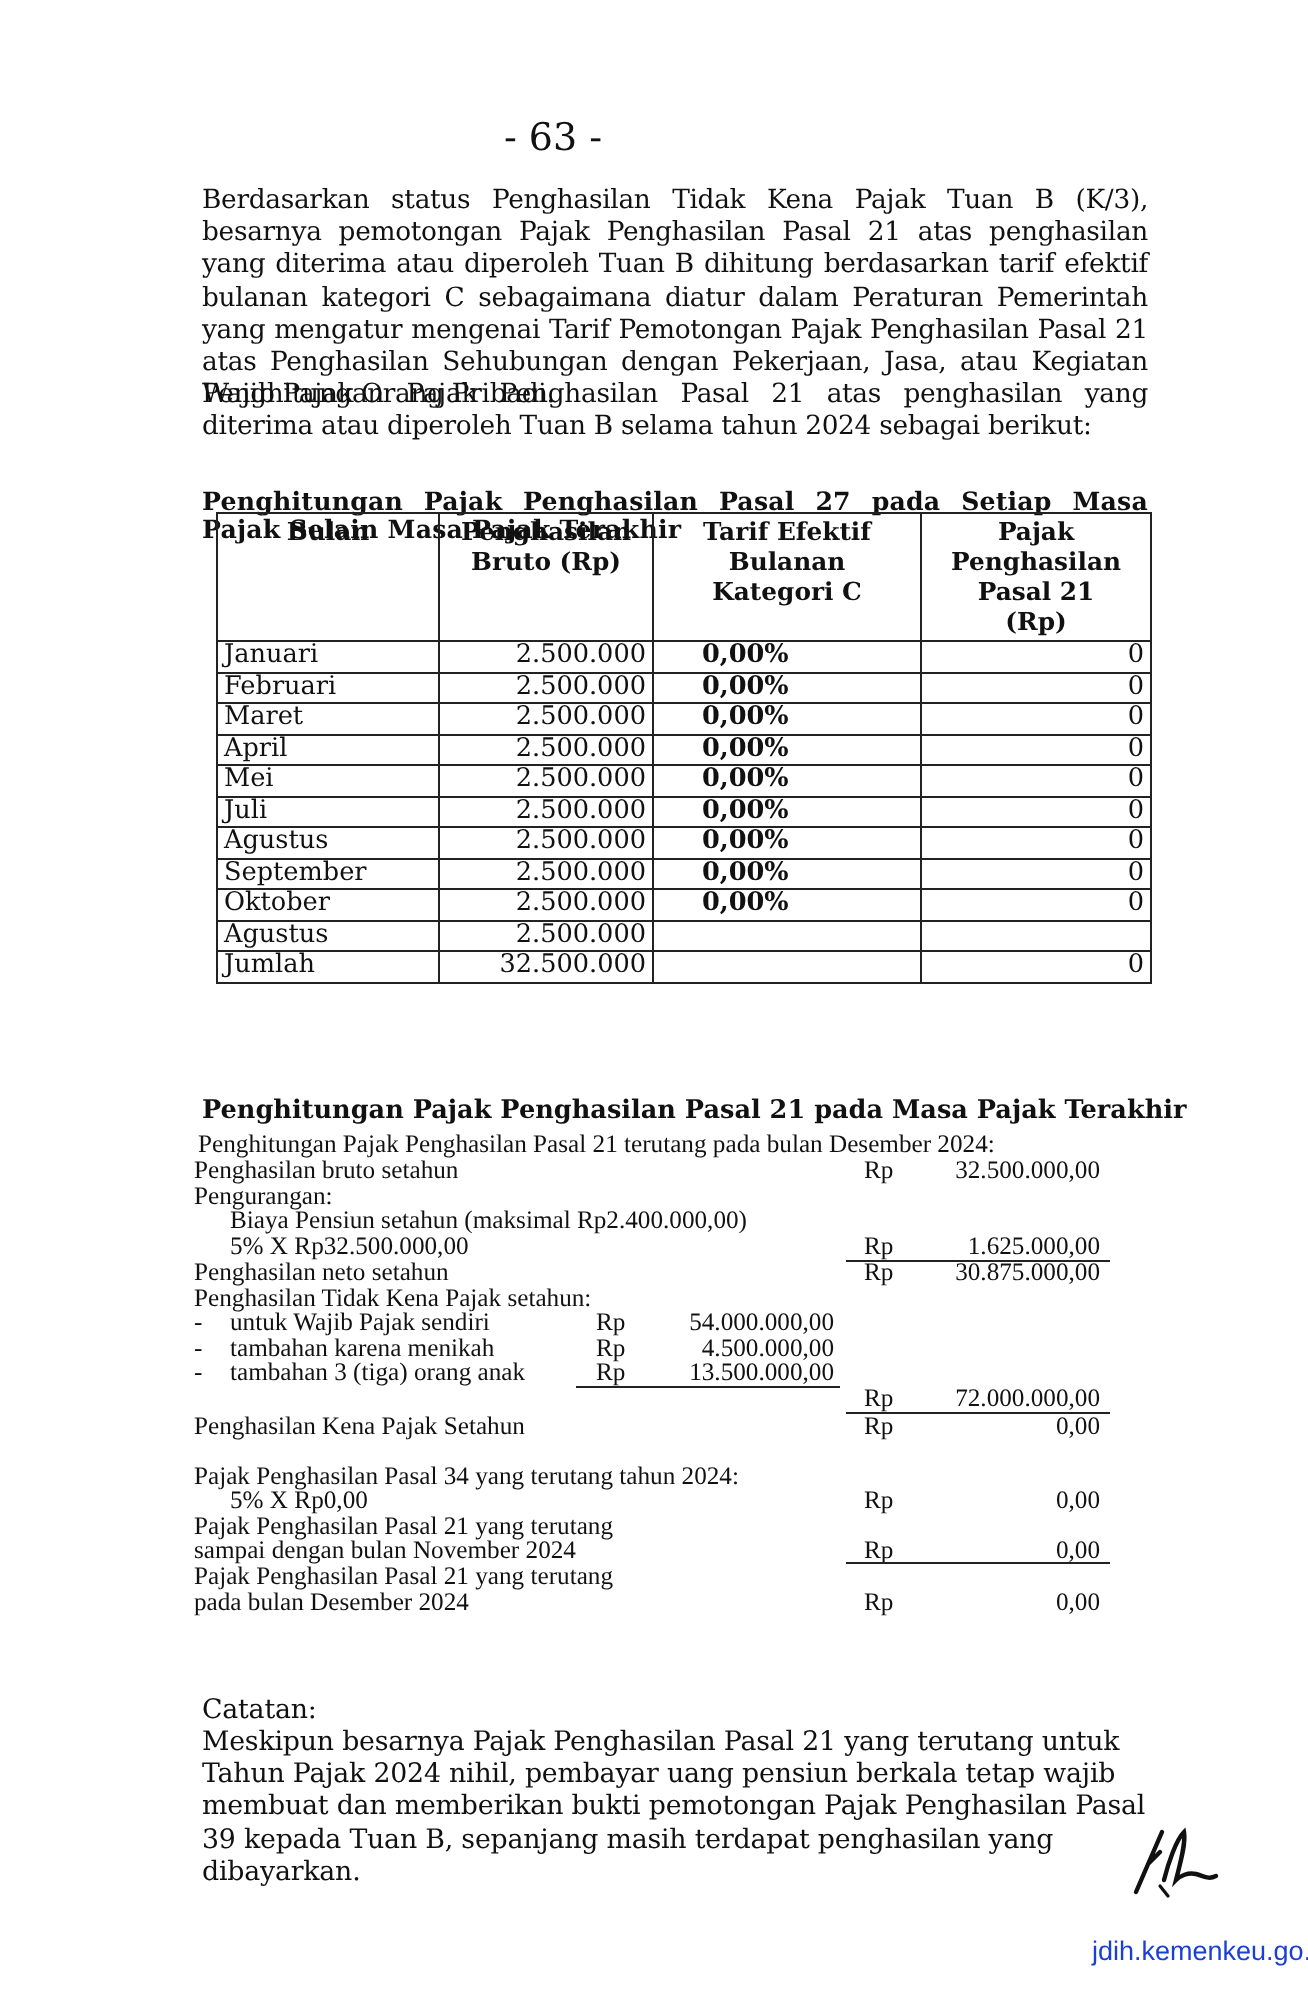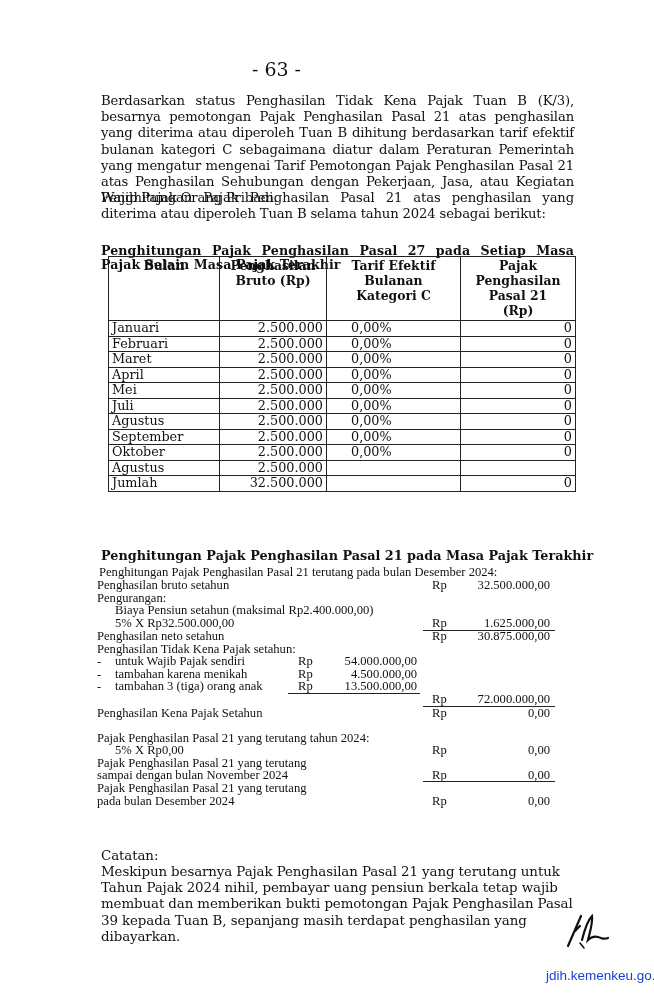--- a/index.html
+++ b/index.html
@@ -6,21 +6,21 @@
   body { width: 654px; height: 1000px; position: relative; overflow: hidden; color: #111; font-family: "DejaVu Serif", "Liberation Serif", serif; }
   .abs { position: absolute; }
   .page-num { left: 0; width: 553px; top: 58px; text-align: center; font-size: 19px; }
   .para { left: 101px; width: 473px; font-size: 13.2px; line-height: 16.2px; text-align: justify; text-align-last: left; letter-spacing: -0.15px; }
   .bold-title { left: 101px; width: 473px; font-weight: bold; font-size: 12.6px; line-height: 13.5px; text-align: justify; letter-spacing: 0.1px; }
   table.monthly { position: absolute; left: 108px; top: 256px; border-collapse: collapse; font-size: 12.8px; }
   table.monthly th, table.monthly td { border: 1px solid #222; padding: 0 3px; height: 14.5px; line-height: 14.5px; }
   table.monthly th { font-weight: bold; font-size: 12.4px; line-height: 15px; vertical-align: top; text-align: center; height: 62px; padding-top: 1px; }
   table.monthly td.c1 { width: 104px; text-align: left; }
   table.monthly td.c2 { width: 100px; text-align: right; }
-  table.monthly td.c3 { width: 106px; text-align: left; padding-left: 24px; }
+  table.monthly td.c3 { width: 106px; text-align: left; padding-left: 24px; font-weight: bold; }
   table.monthly td.c4 { width: 108px; text-align: right; }
   .calc { font-family: "Liberation Serif", "DejaVu Serif", serif; font-size: 12.6px; line-height: 13.2px; }
   .calc-row { position: absolute; left: 97px; height: 13px; }
   .rp { position: absolute; }
   .amt { position: absolute; text-align: right; }
   .ul { position: absolute; height: 0; border-top: 1px solid #222; }
   .note { left: 101px; width: 478px; font-size: 13.4px; line-height: 16.2px; letter-spacing: -0.1px; margin-top: 26px; }
   .url { left: 546px; top: 968px; font-family: "Liberation Sans", "DejaVu Sans", sans-serif; font-size: 13.5px; color: #1a3fd6; }
   .sig { left: 566px; top: 910px; }
 </style>
@@ -150,21 +150,21 @@
   <div class="ul" style="left:288px; width:132px; top:693px;"></div>
 
   <div class="rp" style="left:432px; top:693px;">Rp</div>
   <div class="amt" style="left:460px; width:90px; top:693px;">72.000.000,00</div>
   <div class="ul" style="left:423px; width:132px; top:706px;"></div>
 
   <div class="calc-row" style="top:707px;">Penghasilan Kena Pajak Setahun</div>
   <div class="rp" style="left:432px; top:707px;">Rp</div>
   <div class="amt" style="left:460px; width:90px; top:707px;">0,00</div>
 
-  <div class="calc-row" style="top:732px;">Pajak Penghasilan Pasal 21 yang terutang tahun 2024:</div>
+  <div class="calc-row" style="top:732px;">Pajak Penghasilan Pasal 34 yang terutang tahun 2024:</div>
   <div class="calc-row" style="left:115px; top:744px;">5% X Rp0,00</div>
   <div class="rp" style="left:432px; top:744px;">Rp</div>
   <div class="amt" style="left:460px; width:90px; top:744px;">0,00</div>
 
   <div class="calc-row" style="top:757px;">Pajak Penghasilan Pasal 21 yang terutang</div>
   <div class="calc-row" style="top:769px;">sampai dengan bulan November 2024</div>
   <div class="rp" style="left:432px; top:769px;">Rp</div>
   <div class="amt" style="left:460px; width:90px; top:769px;">0,00</div>
   <div class="ul" style="left:423px; width:132px; top:781px;"></div>
 

